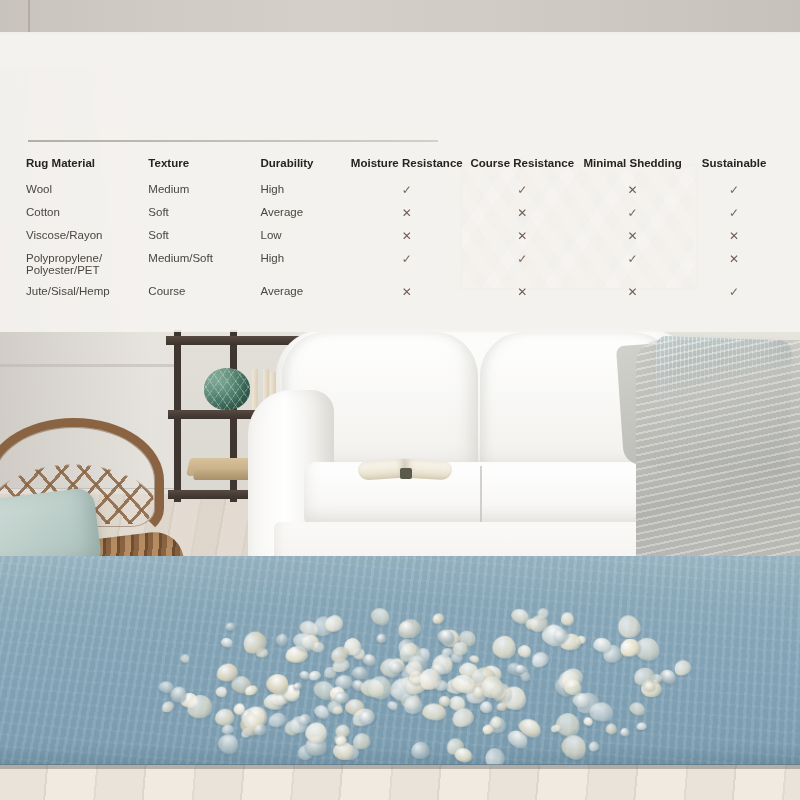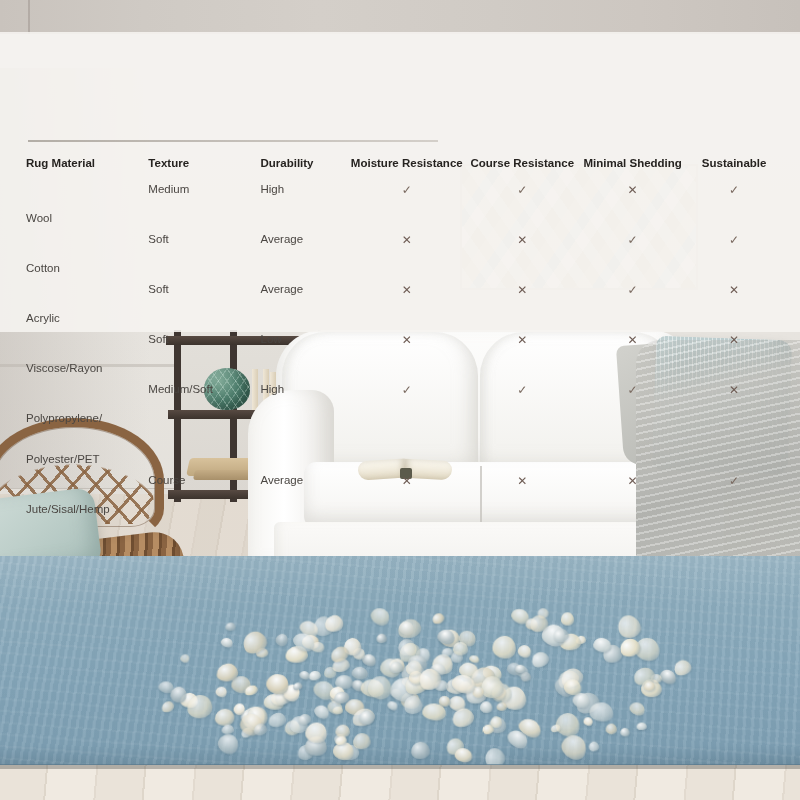--- a/index.html
+++ b/index.html
@@ -333,21 +333,21 @@
   table.fiber td{
     padding:4.5px 0; font-size:11.5px; color:#4a4642; white-space:nowrap;
     vertical-align:top;
   }
   table.fiber td.mark, table.fiber th.mark{ text-align:center; }
   table.fiber td.mark{ color:#6b5e58; font-size:12px; }
   .col-mat{ width:120px; } .col-tex{ width:110px; } .col-dur{ width:82px; }
   .col-mr{ width:123px; } .col-sr{ width:100px; } .col-ms{ width:113px; } .col-su{ width:86px; }
   .tick{ color:#7a6a60; }
   .cross{ color:#6e5c54; }
-  .mat-sub{ display:block;margin-top:29px; }
+  .mat-sub{ display:block; }
 </style>
 </head>
 <body>
 
 <div id="stage">
 
   <div class="photo">
 
     <div class="wall-top"></div>
     <div class="wall">
@@ -659,31 +659,20 @@
             </td>
             <td>Soft</td>
             <td>Average</td>
             <td class="mark"><span class="cross">✕</span></td>
             <td class="mark"><span class="cross">✕</span></td>
             <td class="mark"><span class="tick">✓</span></td>
             <td class="mark"><span class="tick">✓</span></td>
           </tr>
           <tr>
             <td>
-              <span class="mat-sub">Acrylic</span>
-            </td>
-            <td>Soft</td>
-            <td>Average</td>
-            <td class="mark"><span class="cross">✕</span></td>
-            <td class="mark"><span class="cross">✕</span></td>
-            <td class="mark"><span class="tick">✓</span></td>
-            <td class="mark"><span class="cross">✕</span></td>
-          </tr>
-          <tr>
-            <td>
               <span class="mat-sub">Viscose/Rayon</span>
             </td>
             <td>Soft</td>
             <td>Low</td>
             <td class="mark"><span class="cross">✕</span></td>
             <td class="mark"><span class="cross">✕</span></td>
             <td class="mark"><span class="cross">✕</span></td>
             <td class="mark"><span class="cross">✕</span></td>
           </tr>
           <tr>

